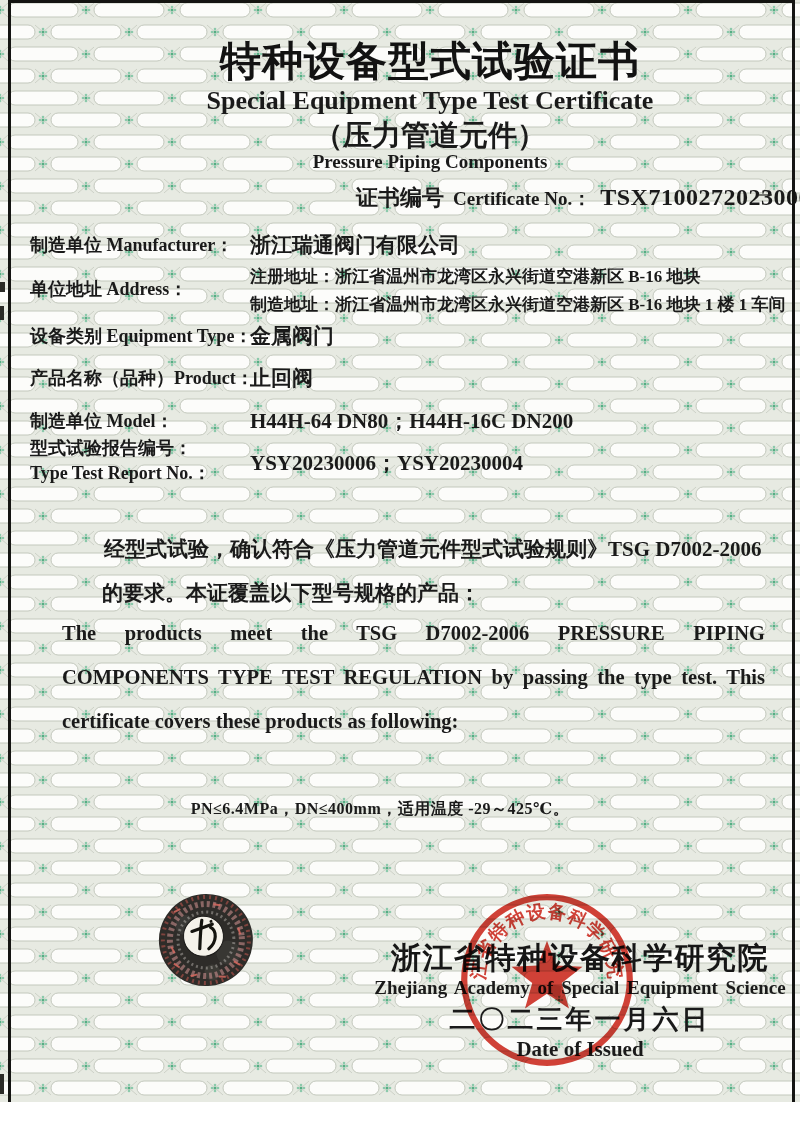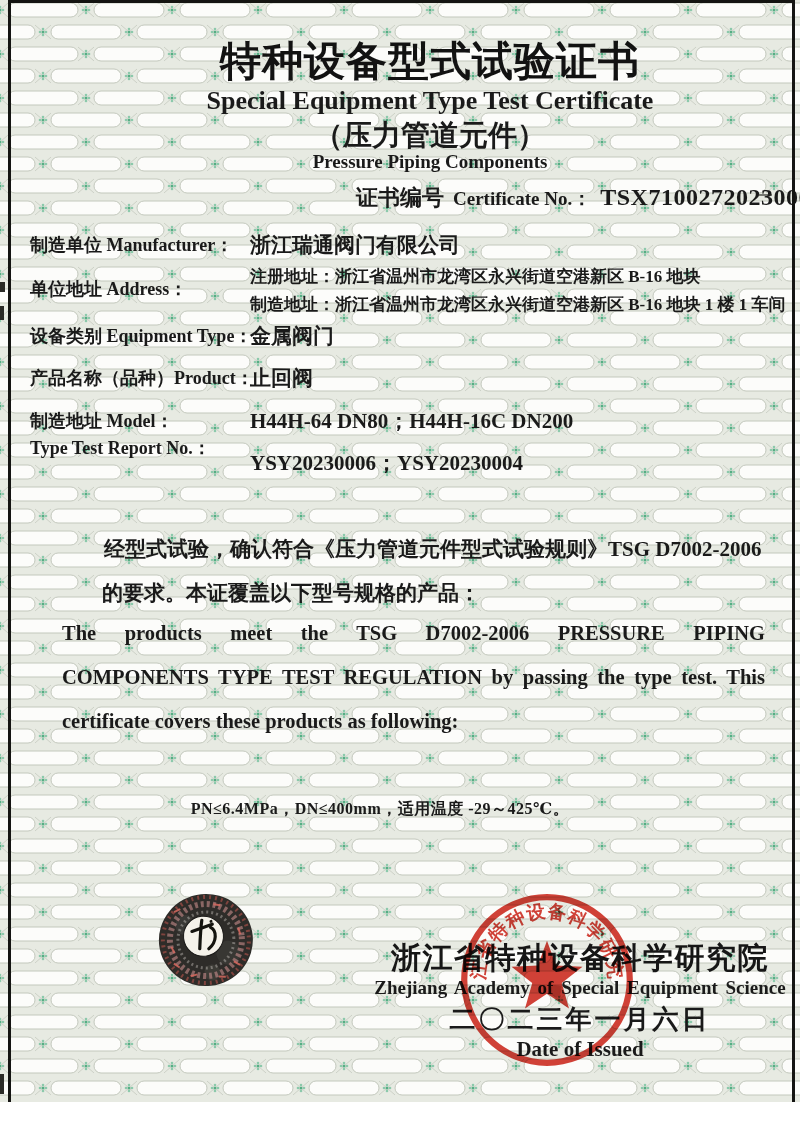--- a/index.html
+++ b/index.html
@@ -117,24 +117,25 @@
     <div class="abs frow-label" style="top:277px;">单位地址 Address：</div>
     <div class="abs addr-val" style="top:263px;">注册地址：浙江省温州市龙湾区永兴街道空港新区 B-16 地块</div>
     <div class="abs addr-val" style="top:291px;">制造地址：浙江省温州市龙湾区永兴街道空港新区 B-16 地块 1 楼 1 车间</div>
 
     <div class="abs frow-label" style="top:324px;">设备类别 Equipment Type：</div>
     <div class="abs frow-value" style="top:322px;">金属阀门</div>
 
     <div class="abs frow-label" style="top:366px;">产品名称（品种）Product：</div>
     <div class="abs frow-value" style="top:364px;">止回阀</div>
 
-    <div class="abs frow-label" style="top:409px;">制造地址 Model：</div>
+    <div class="abs frow-label" style="top:409px;">制造单位 Model：</div>
     <div class="abs frow-value" style="top:407px;">H44H-64 DN80；H44H-16C DN200</div>
 
     <div class="abs report-label" style="top:436px;">
+      <span style="display:block;">型式试验报告编号：</span>
       <span style="display:block;">Type Test Report No.：</span>
     </div>
     <div class="abs frow-value" style="top:449px;">YSY20230006；YSY20230004</div>
 
     <div class="abs zh-par">
       <span class="ind">经型式试验，确认符合《压力管道元件型式试验规则》TSG D7002-2006</span>
       <span class="l2">的要求。本证覆盖以下型号规格的产品：</span>
     </div>
 
     <div class="abs en-par">

